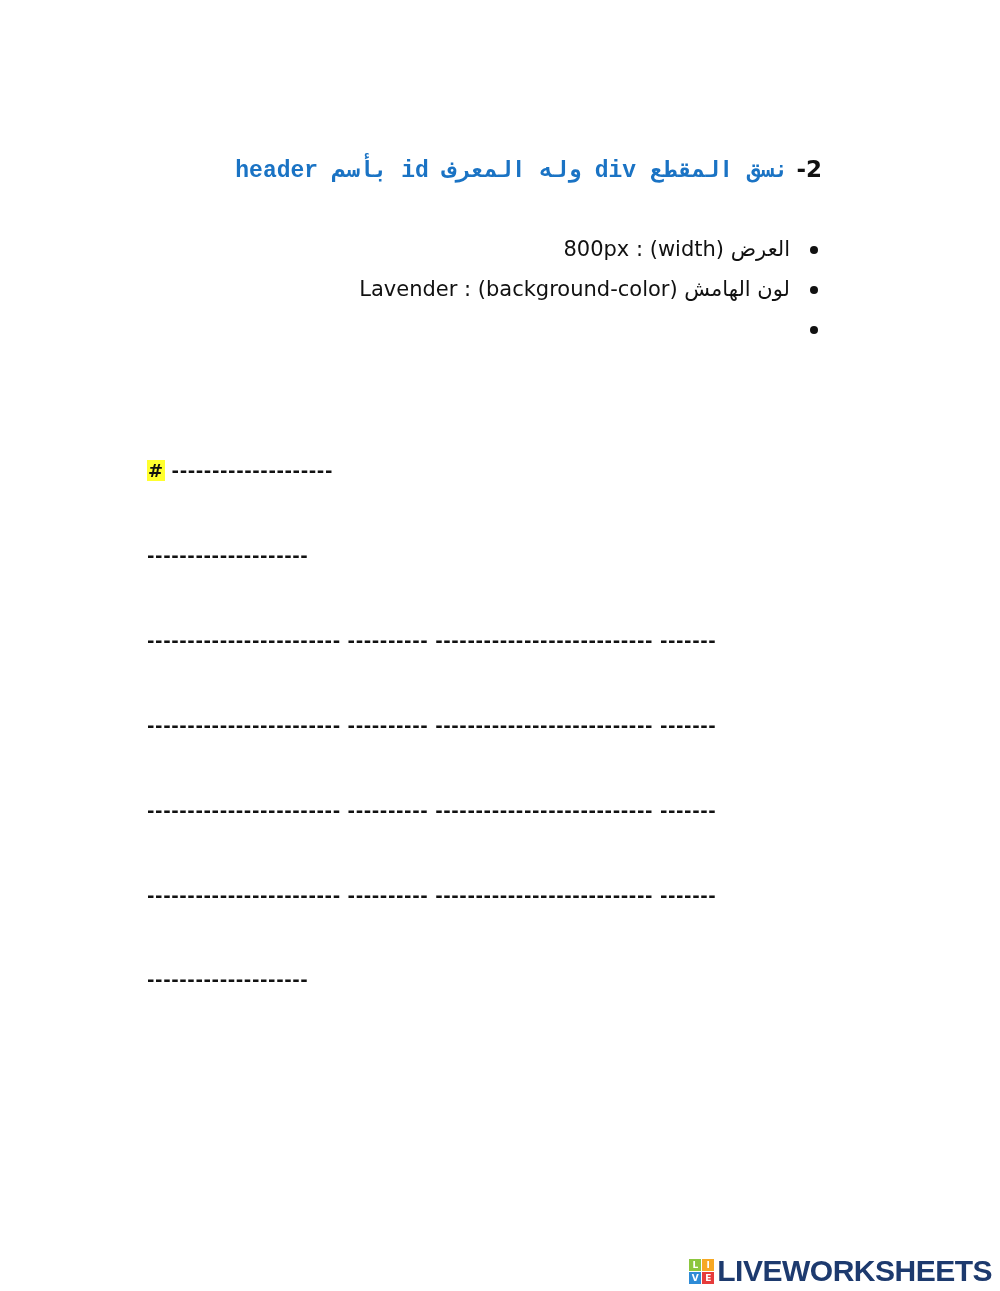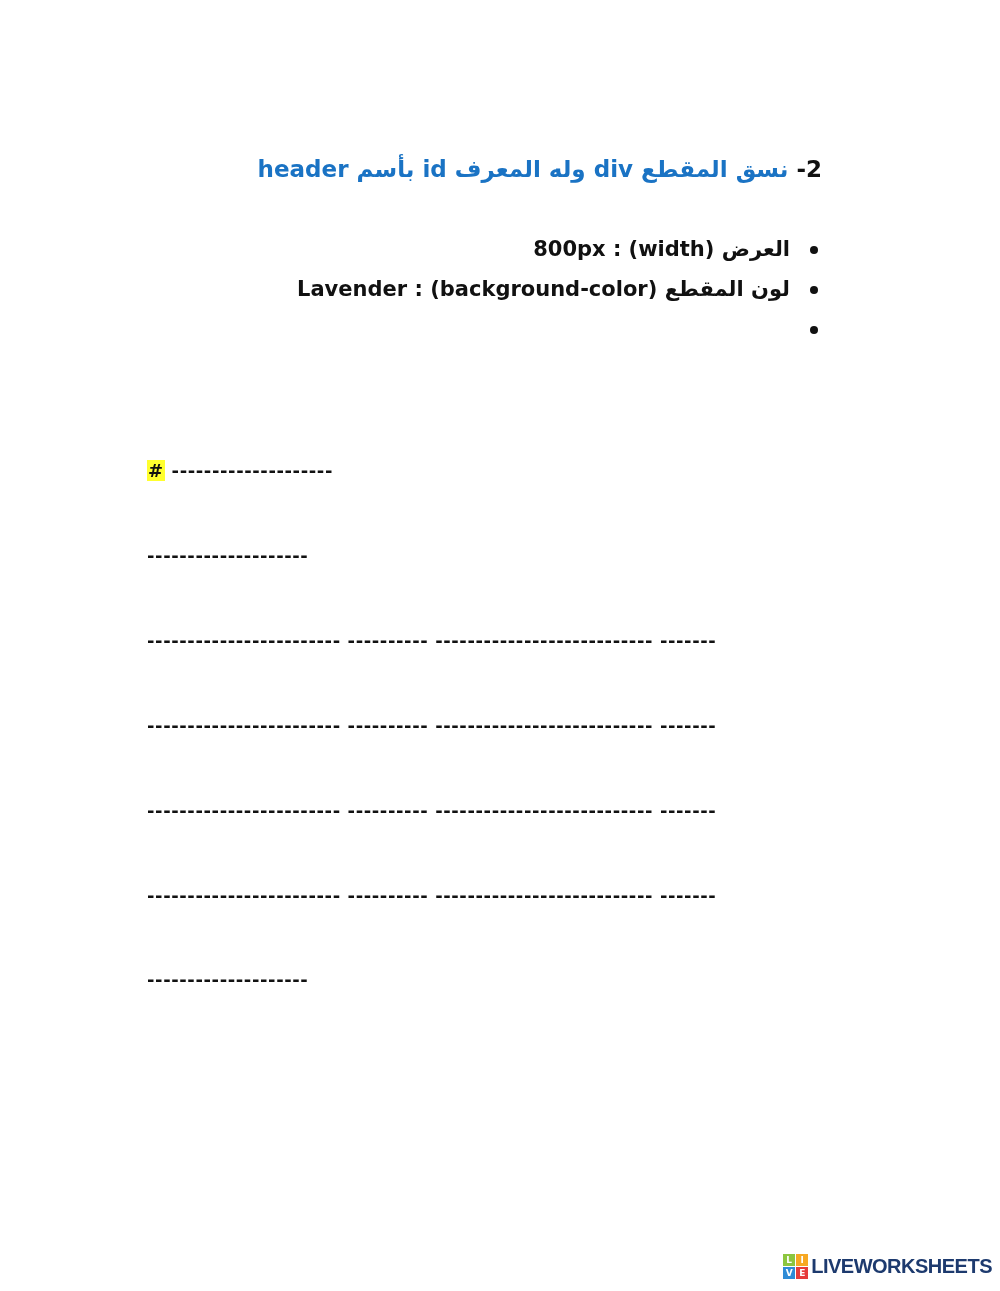--- a/index.html
+++ b/index.html
@@ -1,43 +1,43 @@
 <!DOCTYPE html>
 <html><head>
 <meta charset="utf-8">
 <style>
   html, body { margin:0; padding:0; background:#ffffff; }
   body { width:1000px; height:1291px; position:relative; overflow:hidden;
          font-family:"DejaVu Sans", "Liberation Sans", sans-serif; color:#111; }
   .title { position:absolute; right:178px; top:156px; direction:rtl; white-space:nowrap;
            font-weight:bold; font-size:23px; }
   .title .num { color:#111; }
-  .title .blue { color:#1a73c4; }
+  .title .blue { color:#1a73c4;font-family:Liberation Mono, monospace; }
   .bullets { position:absolute; right:178px; top:232px; direction:rtl; margin:0; padding:0; list-style:none; }
-  .bullets li { font-weight:bold; font-size:21px; height:40px; line-height:34px; white-space:nowrap; position:relative; padding-right:32px;margin-left:10px; }
+  .bullets li { font-weight:normal; font-size:21px; height:40px; line-height:34px; white-space:nowrap; position:relative; padding-right:32px;margin-left:10px; }
   .bullets li .dot { position:absolute; right:4px; top:14px; width:8px; height:8px; border-radius:50%; background:#111; }
   .line { position:absolute; left:147px; font-family:"DejaVu Sans", sans-serif; font-weight:bold;
           font-size:18px; letter-spacing:0.6px; white-space:nowrap; color:#111; }
   .hash { background:#ffff2e; padding:0 1px; }
   .logo { position:absolute; right:8px; top:1254px; display:flex; align-items:center; }
   .logo-blocks { display:grid; grid-template-columns:12px 12px; grid-template-rows:12px 12px; gap:1px; margin-right:3px; }
   .logo-blocks span { font-size:9px; font-weight:bold; color:#fff; text-align:center; line-height:12px; }
-  .logo-text { font-family:"Liberation Sans", sans-serif; font-weight:bold; font-size:20px; color:#1d3a6e; letter-spacing:-0.5px; }
+  .logo-text { font-family:"Liberation Sans", sans-serif; font-weight:bold; font-size:30px; color:#1d3a6e; letter-spacing:-0.5px; }
 </style>
 </head>
 <body>
 
 <div class="title">
   <span class="num">2-</span>
   <span class="blue">نسق المقطع div وله المعرف  id بأسم header</span>
 </div>
 
 <ul class="bullets">
   <li><span class="dot"></span><span>العرض (width) : 800px</span></li>
-  <li><span class="dot"></span><span>لون المقطع (background-color) : Lavender</span></li>
+  <li><span class="dot"></span><span>لون الهامش (background-color) : Lavender</span></li>
   <li><span class="dot"></span></li>
 </ul>
 
 <div class="line" style="top:460px;">
   <span class="hash">#</span>
   <span>--------------------</span>
 </div>
 <div class="line" style="top:545px;">--------------------</div>
 <div class="line" style="top:630px;">------------------------ ---------- --------------------------- -------</div>
 <div class="line" style="top:715px;">------------------------ ---------- --------------------------- -------</div>

